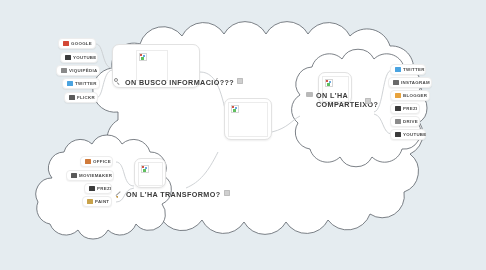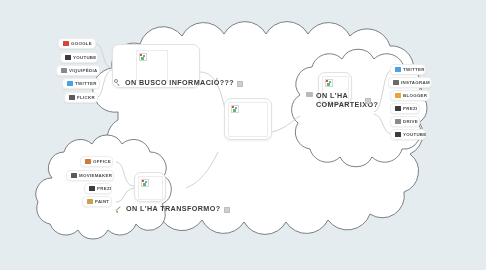--- a/index.html
+++ b/index.html
@@ -34,21 +34,21 @@
   }
   .broken-img i{
     position:absolute;display:block;
   }
   .bi-g{left:1px;top:3px;width:3px;height:3px;background:#5fbf5f;}
   .bi-b{left:3px;top:1px;width:2px;height:2px;background:#6aa9e0;}
   .bi-r{left:0px;top:0px;width:2px;height:2px;background:#d05a4a;}
 
   .node-label{
     position:absolute;
-    display:flex;align-items:flex-end;gap:3px;
+    display:flex;align-items:flex-start;gap:3px;
     white-space:nowrap;
     color:#3b3b3b;
     letter-spacing:.35px;
   }
   .node-title{font-size:7.2px;font-weight:700;color:#3a3a3a;letter-spacing:.4px;}
   .ico-search{
     position:relative;width:8px;height:8px;
   }
   .ico-search::before{
     content:"";position:absolute;left:0;top:0;width:4px;height:4px;
@@ -218,21 +218,21 @@
         </span>
       </div>
     </div>
     <div class="node-label" style="left:-12px;top:19px;align-items:flex-start;">
       <span class="ico-note" style="margin-top:1px;"></span>
       <span class="node-title" style="white-space:normal;width:46px;line-height:9px;">ON L'HA COMPARTEIXO?</span>
       <span class="tail-ico" style="margin-top:7px;"></span>
     </div>
   </div>
 
-  <div class="node" style="left:134px;top:172px;">
+  <div class="node" style="left:134px;top:158px;">
     <div class="node-box" style="width:32px;height:30px;">
       <div class="node-img" style="left:3px;top:3px;width:25px;height:24px;">
         <span class="broken-img">
           <i class="bi-r"></i>
             <i class="bi-b"></i>
             <i class="bi-g"></i>
         </span>
       </div>
     </div>
     <div class="node-label" style="left:-19px;top:32px;">

